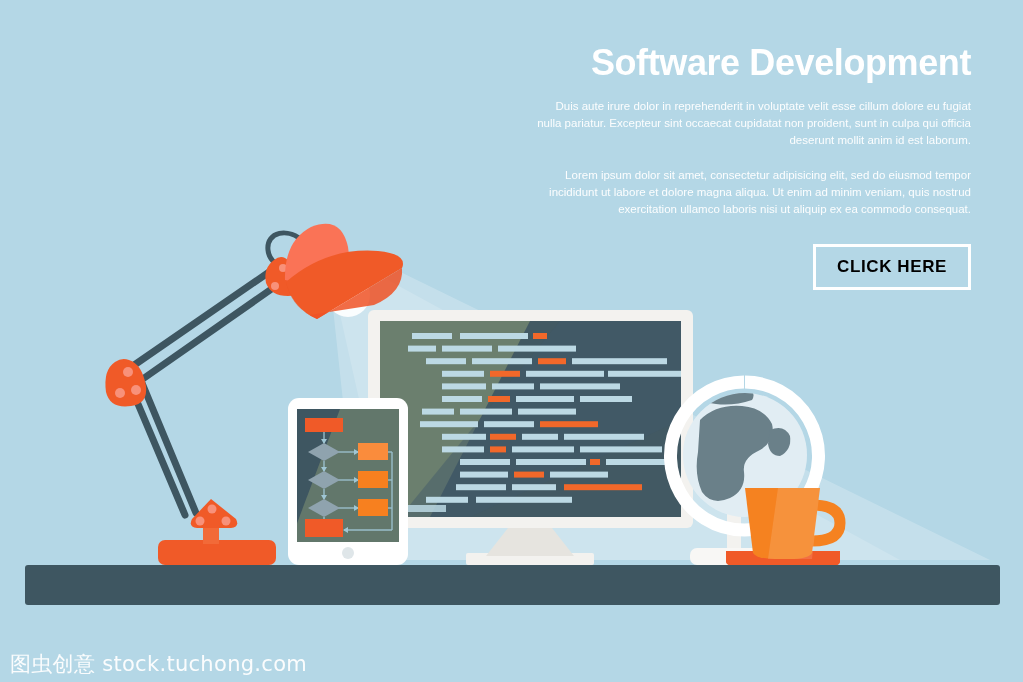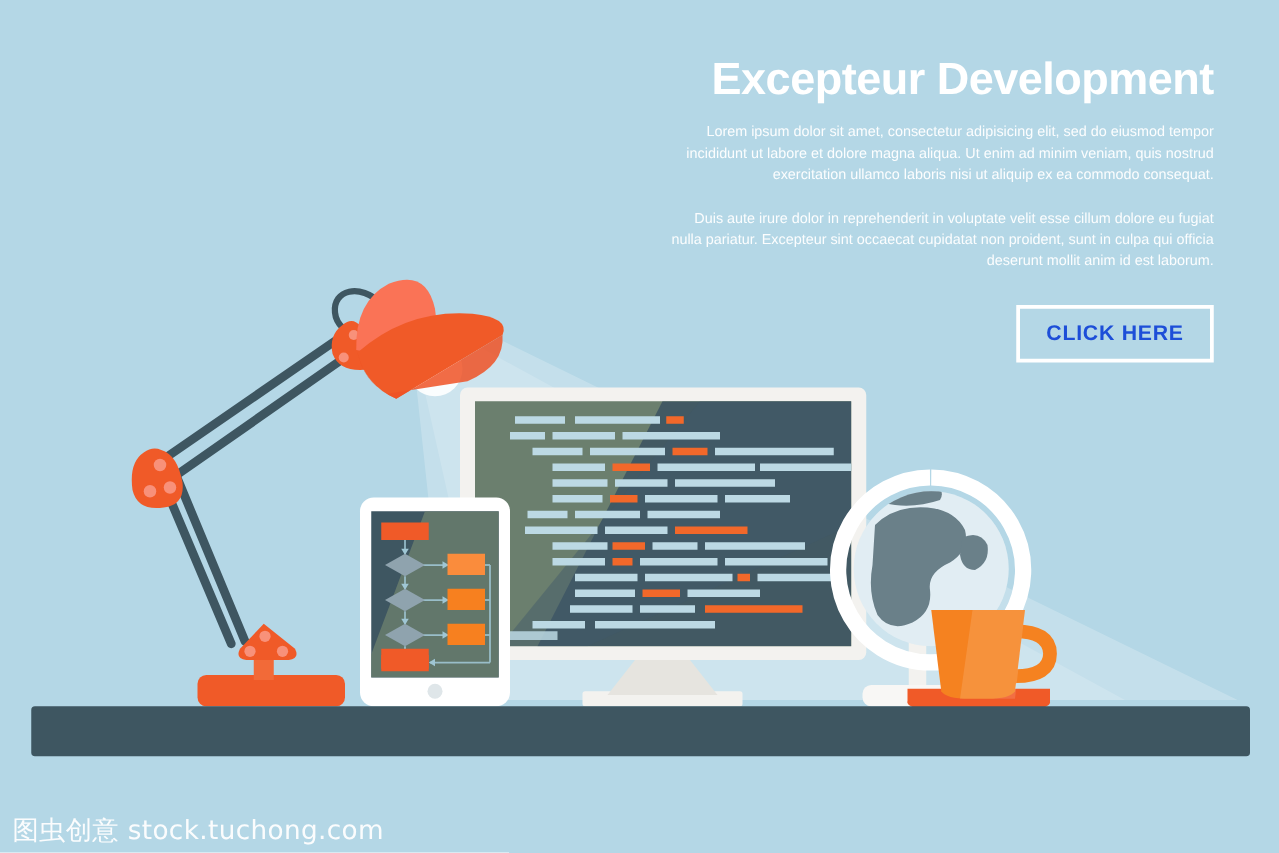--- a/index.html
+++ b/index.html
@@ -58,21 +58,21 @@
     margin-top: 17px;
   }
   .cta-wrap {
     margin-top: 26px;
     display: flex;
     justify-content: flex-end;
   }
   .cta {
     display: inline-block;
     border: 3px solid #ffffff;
-    color: #1d4ed8;
+    color: #000000;
     background: transparent;
     font-size: 17px;
     font-weight: bold;
     letter-spacing: 0.6px;
     padding: 11px 21px 12px 21px;
     cursor: pointer;
     line-height: 1;
   }
 
   
@@ -306,23 +306,23 @@
       <path d="M745,488 L820,488 L812,553 Q808,559 790,559 L775,559 Q757,559 753,553 Z" fill="#f58220"></path>
 
       <polygon points="778,488 820,488 812,559 768,559" fill="#ffffff" opacity="0.13"></polygon>
     </g>
 
     <rect x="25" y="565" width="975" height="40" rx="3" fill="#3e5661"></rect>
 
   </svg>
 
   <div class="text-panel">
-    <h1 class="headline">Excepteur Development</h1>
+    <h1 class="headline">Software Development</h1>
+    <p class="para">Duis aute irure dolor in reprehenderit in voluptate velit esse cillum dolore eu fugiat nulla pariatur. Excepteur sint occaecat cupidatat non proident, sunt in culpa qui officia deserunt mollit anim id est laborum.</p>
     <p class="para">Lorem ipsum dolor sit amet, consectetur adipisicing elit, sed do eiusmod tempor incididunt ut labore et dolore magna aliqua. Ut enim ad minim veniam, quis nostrud exercitation ullamco laboris nisi ut aliquip ex ea commodo consequat.</p>
-    <p class="para">Duis aute irure dolor in reprehenderit in voluptate velit esse cillum dolore eu fugiat nulla pariatur. Excepteur sint occaecat cupidatat non proident, sunt in culpa qui officia deserunt mollit anim id est laborum.</p>
     <div class="cta-wrap">
       <button class="cta">CLICK HERE</button>
     </div>
   </div>
 
   <div class="watermark">图虫创意 stock.tuchong.com</div>
 
 </div>
 
 </body></html>

